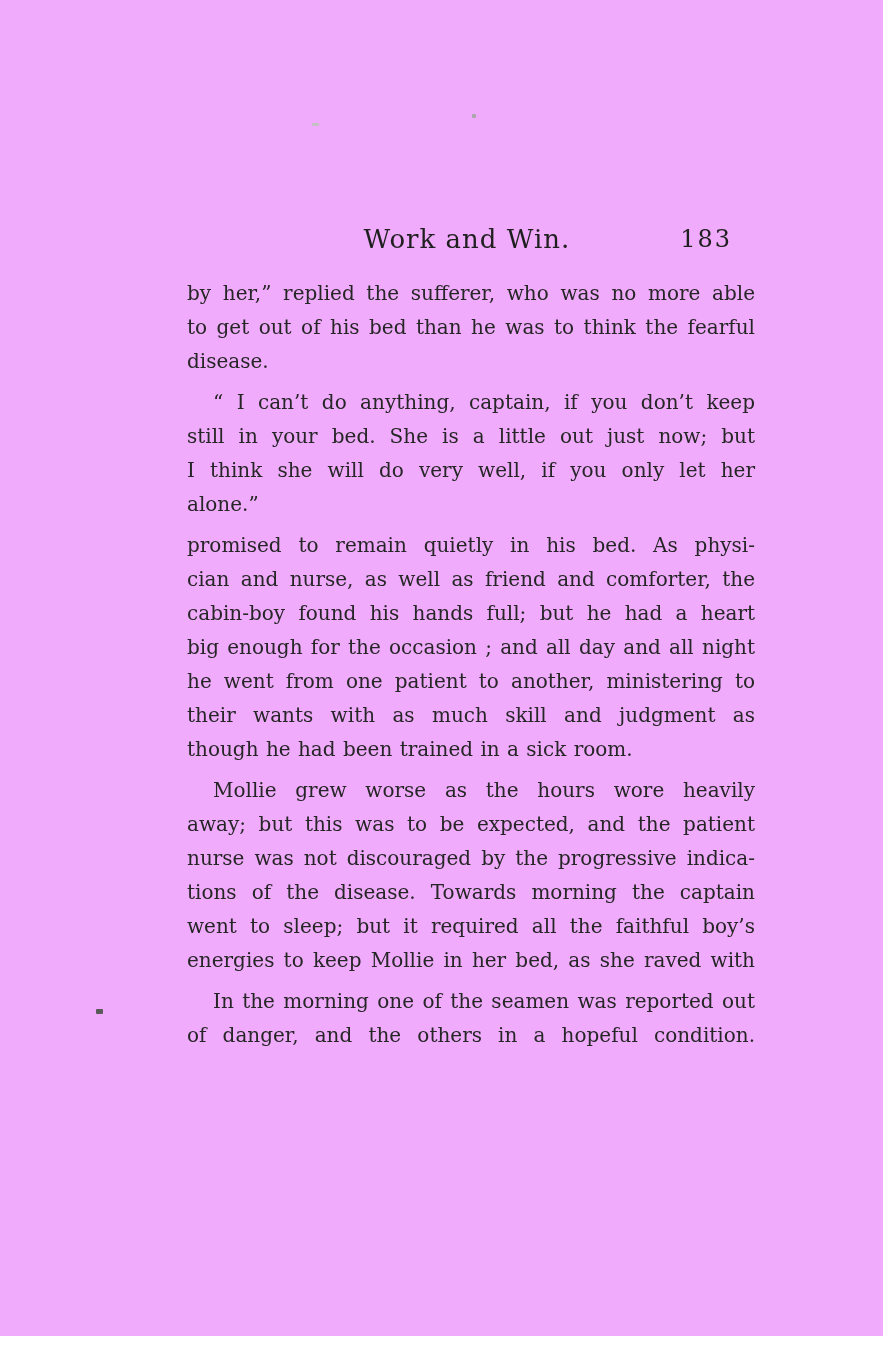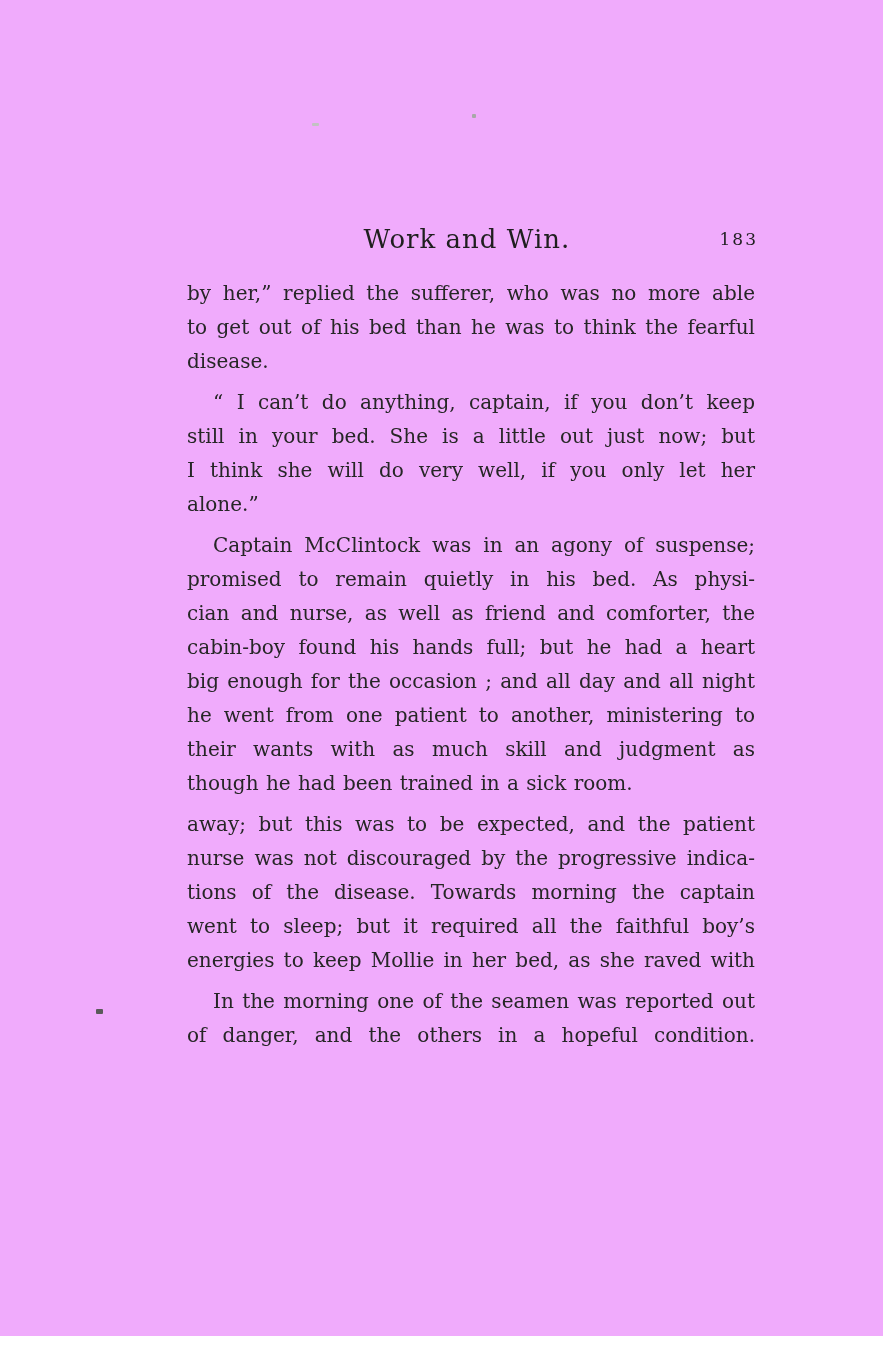--- a/index.html
+++ b/index.html
@@ -33,23 +33,23 @@
     transform: translateX(-52%);
     top: 0;
     font-size: 26px;
     line-height: 34px;
     letter-spacing: 1px;
     white-space: nowrap;
     color: #1f1f1f;
   }
   .page-number {
     position: absolute;
-    right: 4px;
+    right: 30px;
     top: 0;
-    font-size: 17px;
+    font-size: 24px;
     line-height: 34px;
     letter-spacing: 2px;
     color: #1f1f1f;
   }
   .body { }
   .para {
     margin: 7px;
     padding: 0;
   }
   .line {
@@ -103,31 +103,31 @@
       </p>
 
       <p class="para">
         <span class="line indent">“ I can’t do anything, captain, if you don’t keep</span>
         <span class="line">still in your bed.  She is a little out just now; but</span>
         <span class="line">I think she will do very well, if you only let her</span>
         <span class="line end">alone.”</span>
       </p>
 
       <p class="para">
-        <span class="line indent">Captain McClintock was in an agony of suspense;</span>
         <span class="line">promised to remain quietly in his bed.  As physi-</span>
         <span class="line">cian and nurse, as well as friend and comforter, the</span>
         <span class="line">cabin-boy found his hands full; but he had a heart</span>
         <span class="line">big enough for the occasion ; and all day and all night</span>
         <span class="line">he went from one patient to another, ministering to</span>
         <span class="line">their wants with as much skill and judgment as</span>
         <span class="line end">though he had been trained in a sick room.</span>
       </p>
 
       <p class="para">
+        <span class="line indent">Mollie grew worse as the hours wore heavily</span>
         <span class="line">away; but this was to be expected, and the patient</span>
         <span class="line">nurse was not discouraged by the progressive indica-</span>
         <span class="line">tions of the disease.  Towards morning the captain</span>
         <span class="line">went to sleep; but it required all the faithful boy’s</span>
         <span class="line">energies to keep Mollie in her bed, as she raved with</span>
       </p>
 
       <p class="para">
         <span class="line indent">In the morning one of the seamen was reported out</span>
         <span class="line">of danger, and the others in a hopeful condition.</span>

